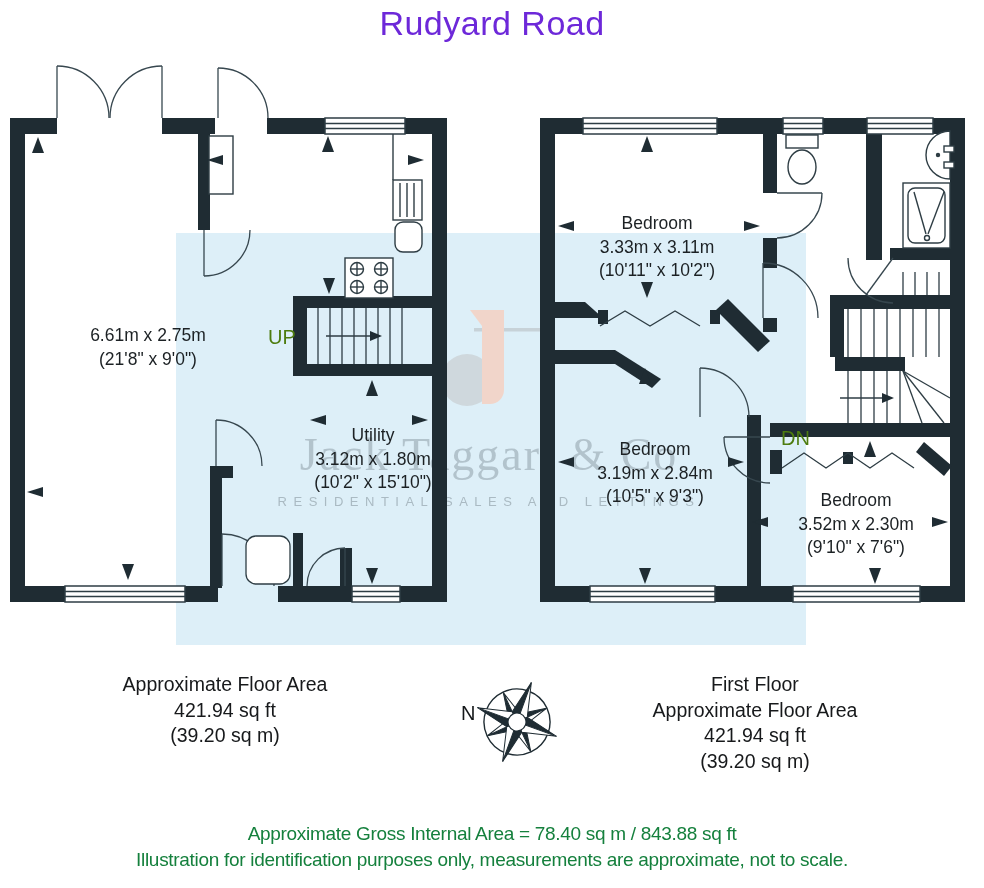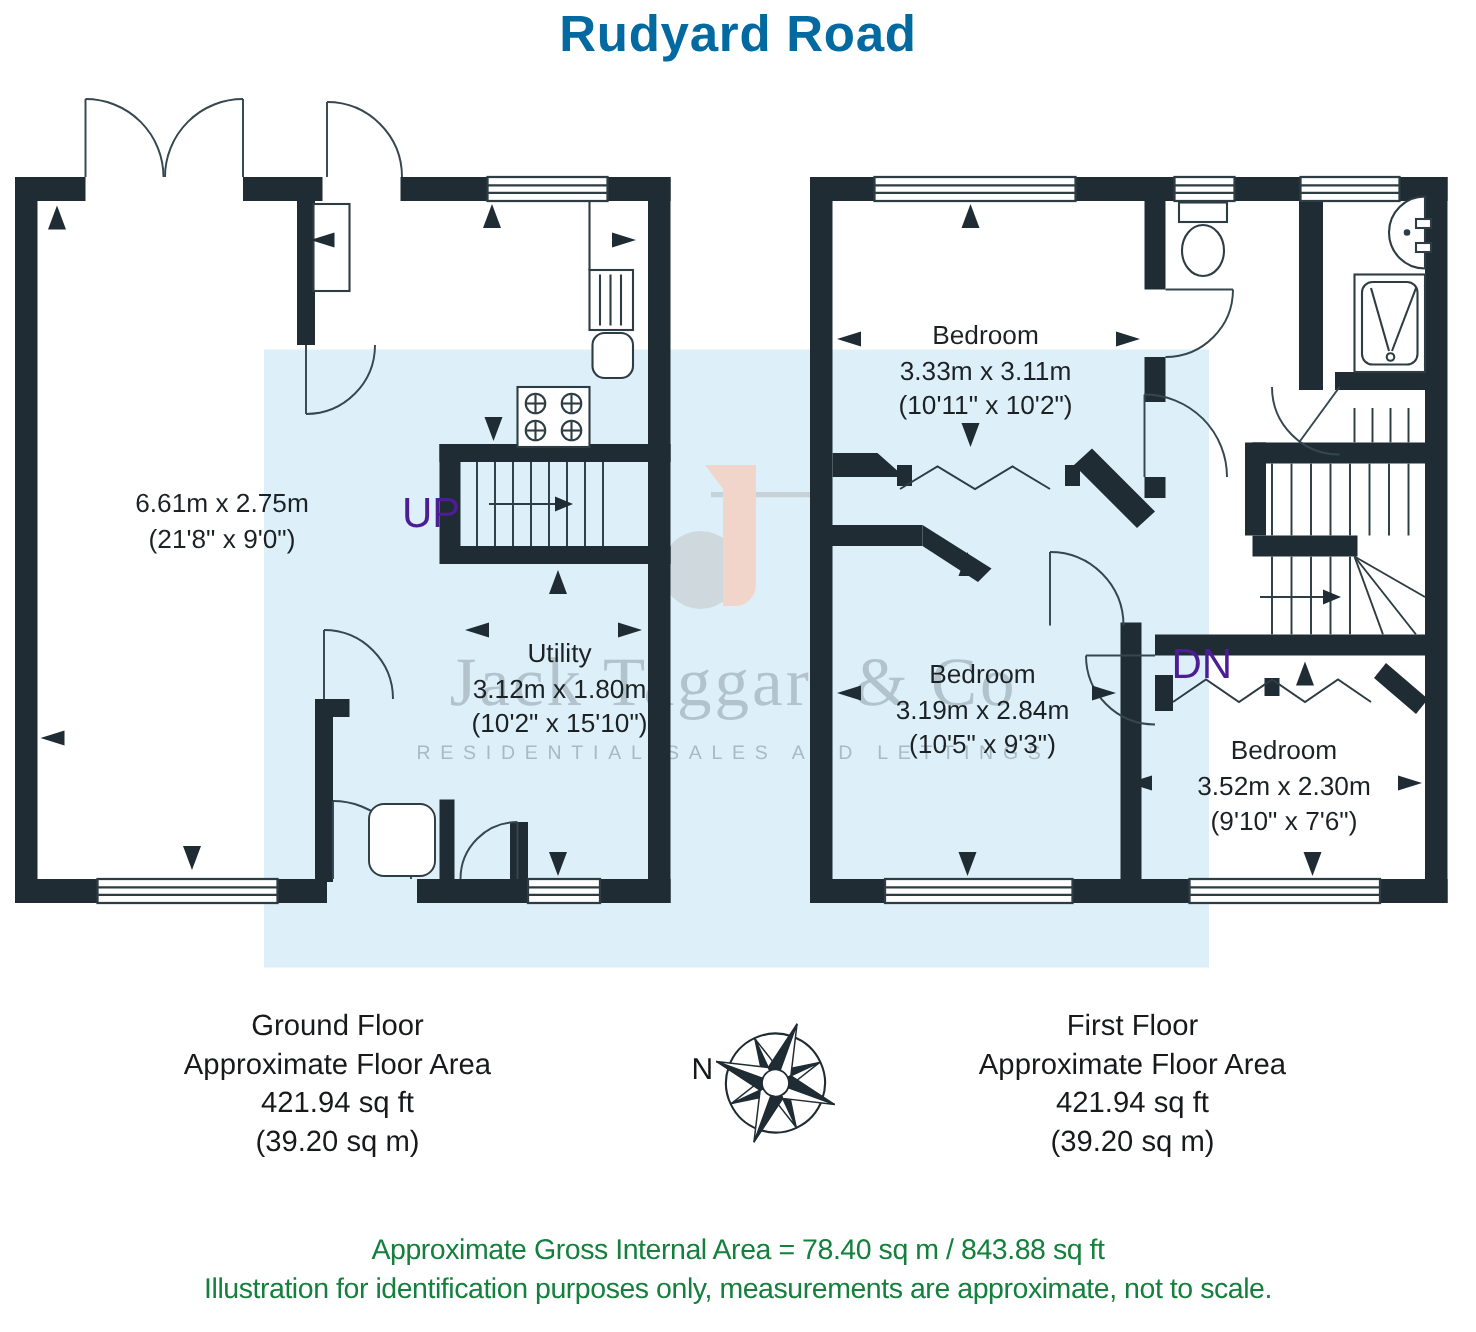--- a/index.html
+++ b/index.html
@@ -1,22 +1,22 @@
 <!DOCTYPE html>
 <html><head>
 <meta charset="utf-8">
 <style>
   html,body{margin:0;padding:0;background:#fff;}
   #page{position:relative;width:984px;height:888px;background:#ffffff;overflow:hidden;
         font-family:"Liberation Sans",sans-serif;color:#17191b;}
   .abs{position:absolute;}
   .ctr{transform:translateX(-50%);text-align:center;}
-  #title{top:4px;left:492px;font-size:34px;font-weight:bold;letter-spacing:.5px;color:#0369a1;}
+  #title{top:4px;left:492px;font-size:34px;font-weight:normal;letter-spacing:.5px;color:#6d28d9;}
   .room-label{font-size:17.5px;line-height:23.5px;color:#1c2124;white-space:nowrap;z-index:4;}
-  .stair-label{font-size:28px;color:#4c1d95;z-index:4;}
+  .stair-label{font-size:20px;color:#4d7c0f;z-index:4;}
   .area-block{font-size:19.5px;line-height:25.5px;color:#17191b;z-index:4;}
   .footer-line{font-size:19px;color:#15803d;white-space:nowrap;z-index:4;letter-spacing:-0.3px;}
   #overlay{left:176px;top:233px;width:630px;height:412px;background:rgba(214,236,247,0.82);z-index:1;}
   #wm-brand{top:428px;left:489px;font-family:"Liberation Serif",serif;font-size:46px;
             color:rgba(120,134,142,0.42);letter-spacing:2px;white-space:nowrap;z-index:2;}
   #wm-tagline{top:494px;left:489px;font-size:13px;letter-spacing:6.5px;
               color:rgba(120,134,142,0.5);white-space:nowrap;z-index:2;}
   #logo{left:430px;top:300px;z-index:2;opacity:.6;}
   #plan-svg{left:0;top:0;z-index:3;}
   #compass-n{top:702px;left:461px;font-size:20px;color:#15181a;z-index:4;}
@@ -319,21 +319,20 @@
   <div class="abs ctr room-label" style="top:489px;left:856px;">
     <div>Bedroom</div>
     <div>3.52m x 2.30m</div>
     <div>(9'10" x 7'6")</div>
   </div>
   <div class="abs stair-label" style="top:387px;left:781px;margin-top:40px;">DN</div>
 
   <div id="compass-n" class="abs">N</div>
 
   <div class="abs ctr area-block" style="top:672px;left:225px;">
-    <div>Ground Floor</div>
     <div>Approximate Floor Area</div>
     <div>421.94 sq ft</div>
     <div>(39.20 sq m)</div>
   </div>
   <div class="abs ctr area-block" style="top:672px;left:755px;">
     <div>First Floor</div>
     <div>Approximate Floor Area</div>
     <div>421.94 sq ft</div>
     <div>(39.20 sq m)</div>
   </div>

